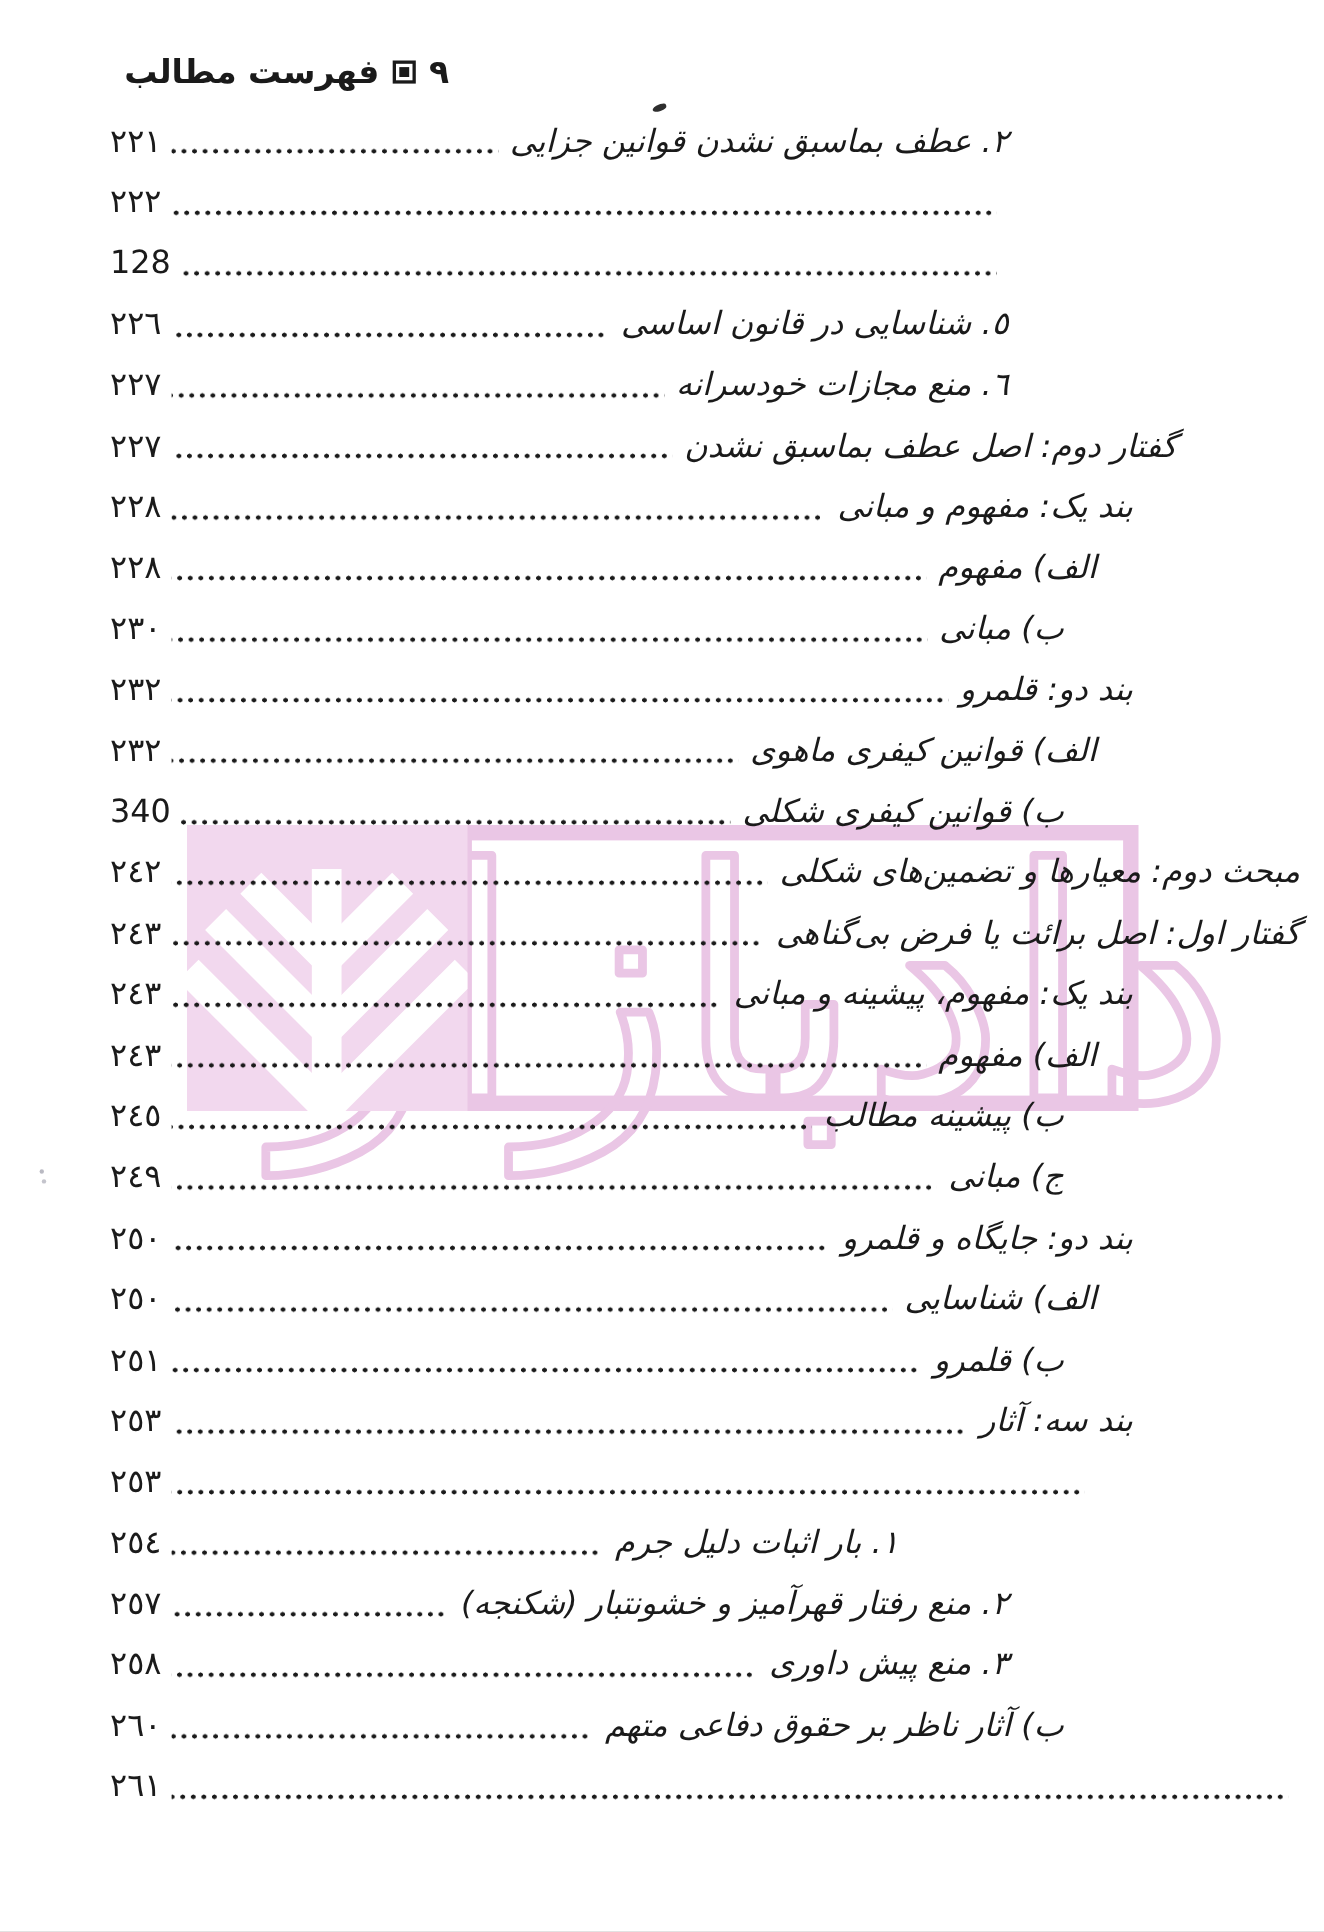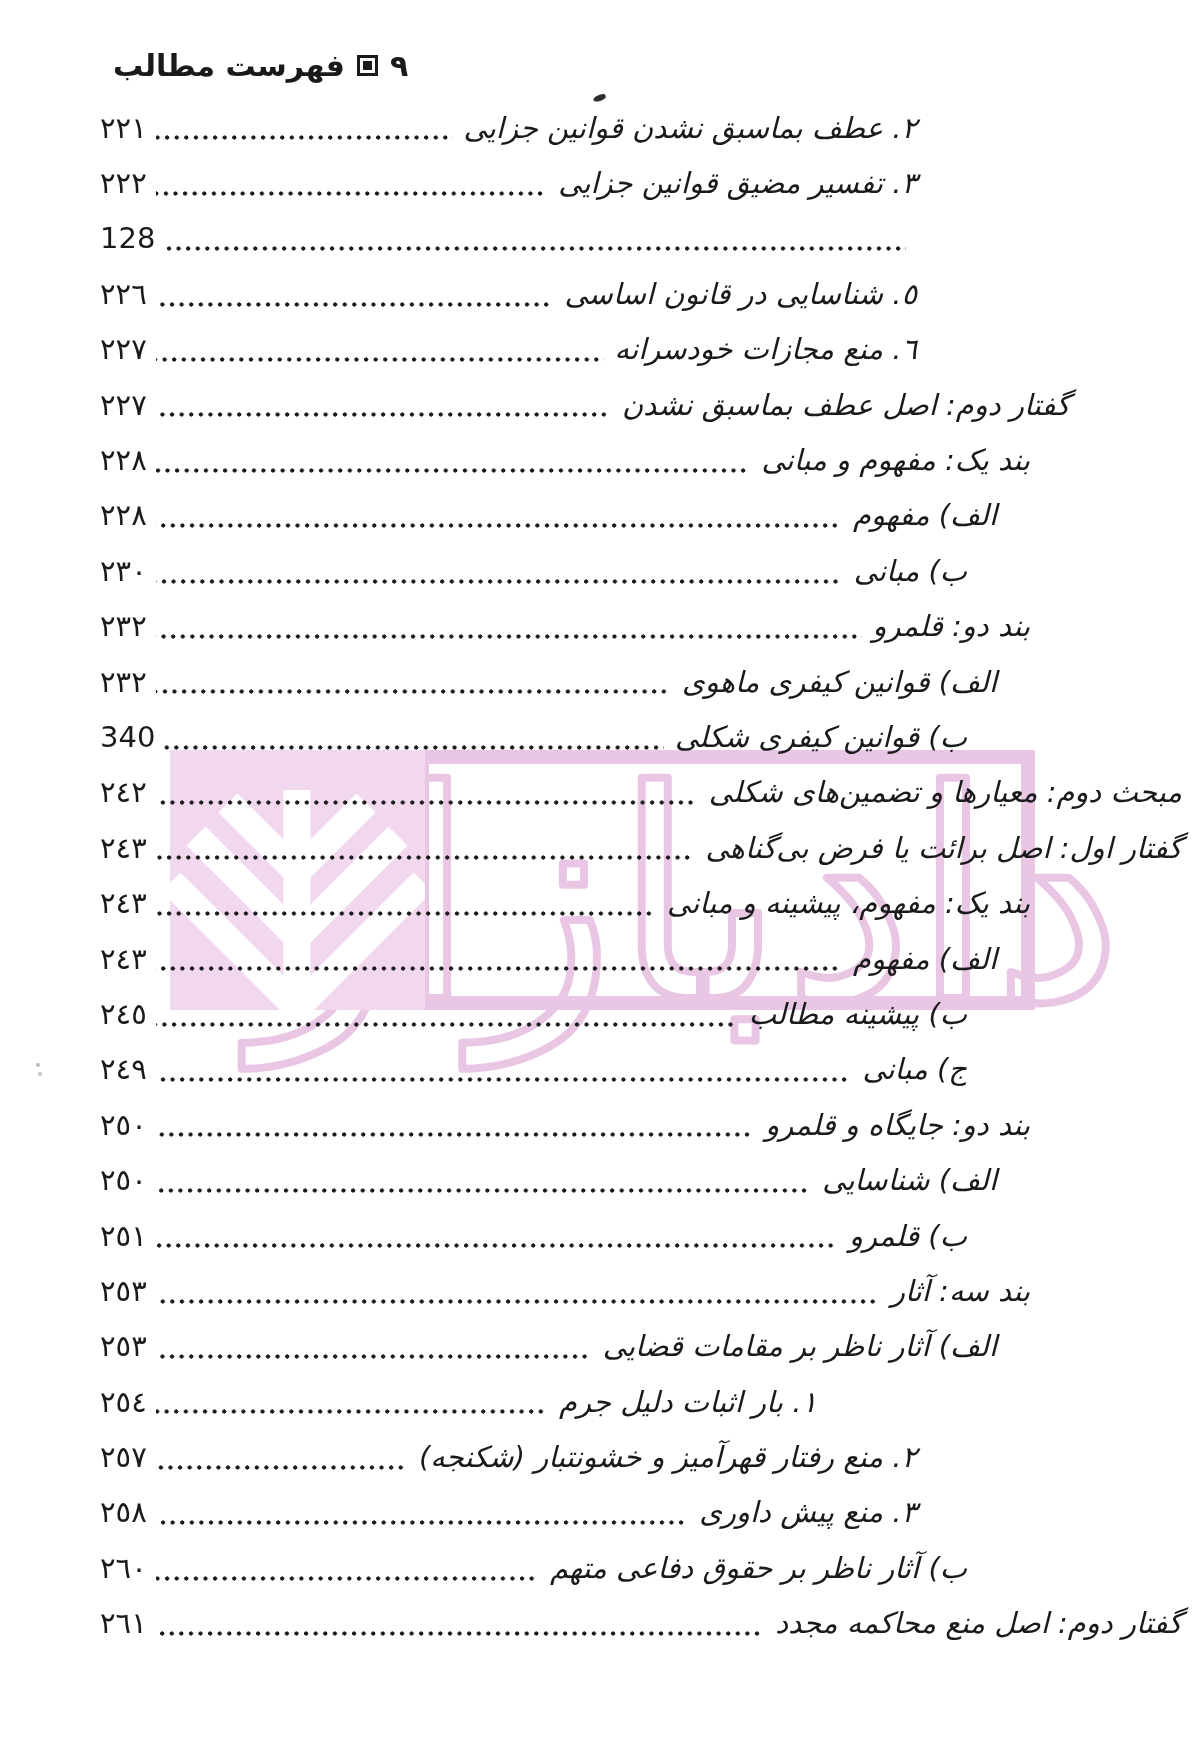--- a/index.html
+++ b/index.html
@@ -85,21 +85,20 @@
     <span>فهرست مطالب</span>
   </div>
 
   <div class="toc" id="toc">
       <div class="row" style="padding-right: 265px;">
     <span class="t">٢. عطف بماسبق نشدن قوانین جزایی</span>
     <span class="dots"></span>
     <span class="p">٢٢١</span>
   </div>
       <div class="row" style="padding-right: 265px;">
-    <span class="t">٣. تفسیر مضیق قوانین جزایی</span>
     <span class="dots"></span>
     <span class="p">٢٢٢</span>
   </div>
       <div class="row" style="padding-right: 265px;">
     <span class="dots"></span>
     <span class="p">128</span>
   </div>
       <div class="row" style="padding-right: 265px;">
     <span class="t">٥. شناسایی در قانون اساسی</span>
     <span class="dots"></span>
@@ -189,21 +188,20 @@
     <span class="t">ب) قلمرو</span>
     <span class="dots"></span>
     <span class="p">٢٥١</span>
   </div>
       <div class="row" style="padding-right: 152px;">
     <span class="t">بند سه: آثار</span>
     <span class="dots"></span>
     <span class="p">٢٥٣</span>
   </div>
       <div class="row" style="padding-right: 185px;">
-    <span class="t">الف) آثار ناظر بر مقامات قضایی</span>
     <span class="dots"></span>
     <span class="p">٢٥٣</span>
   </div>
       <div class="row" style="padding-right: 365px;">
     <span class="t">١. بار اثبات دلیل جرم</span>
     <span class="dots"></span>
     <span class="p">٢٥٤</span>
   </div>
       <div class="row" style="padding-right: 265px;">
     <span class="t">٢. منع رفتار قهرآمیز و خشونتبار (شکنجه)</span>
@@ -214,21 +212,20 @@
     <span class="t">٣. منع پیش داوری</span>
     <span class="dots"></span>
     <span class="p">٢٥٨</span>
   </div>
       <div class="row" style="padding-right: 215px;">
     <span class="t">ب) آثار ناظر بر حقوق دفاعی متهم</span>
     <span class="dots"></span>
     <span class="p">٢٦٠</span>
   </div>
       <div class="row" style="padding-right: 0px;">
-    <span class="t">گفتار دوم: اصل منع محاکمه مجدد</span>
     <span class="dots"></span>
     <span class="p">٢٦١</span>
   </div>
     </div>
 
   <div class="speck1"></div>
   <div class="speck2"></div>
 </div>
 
 </body></html>

